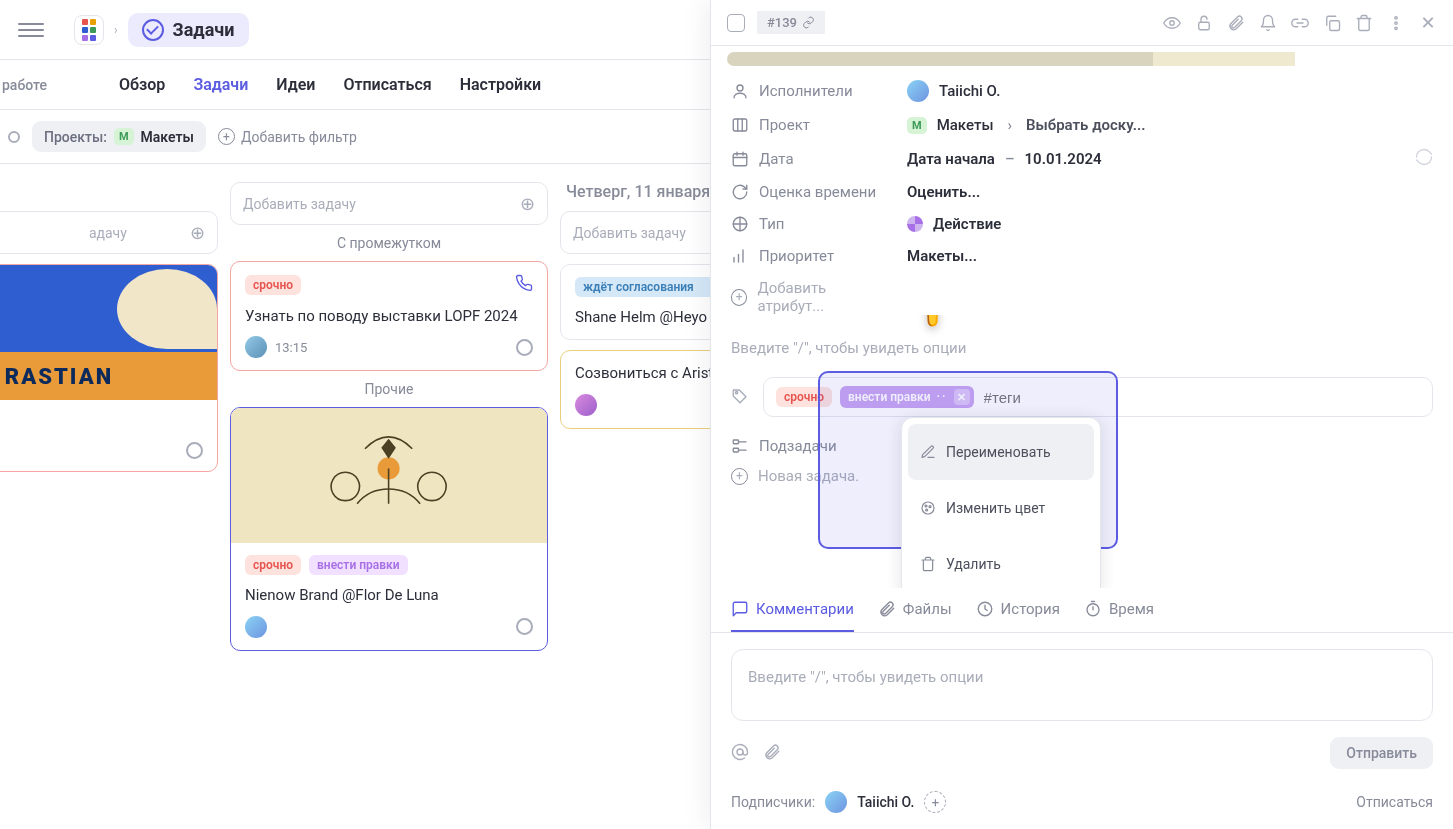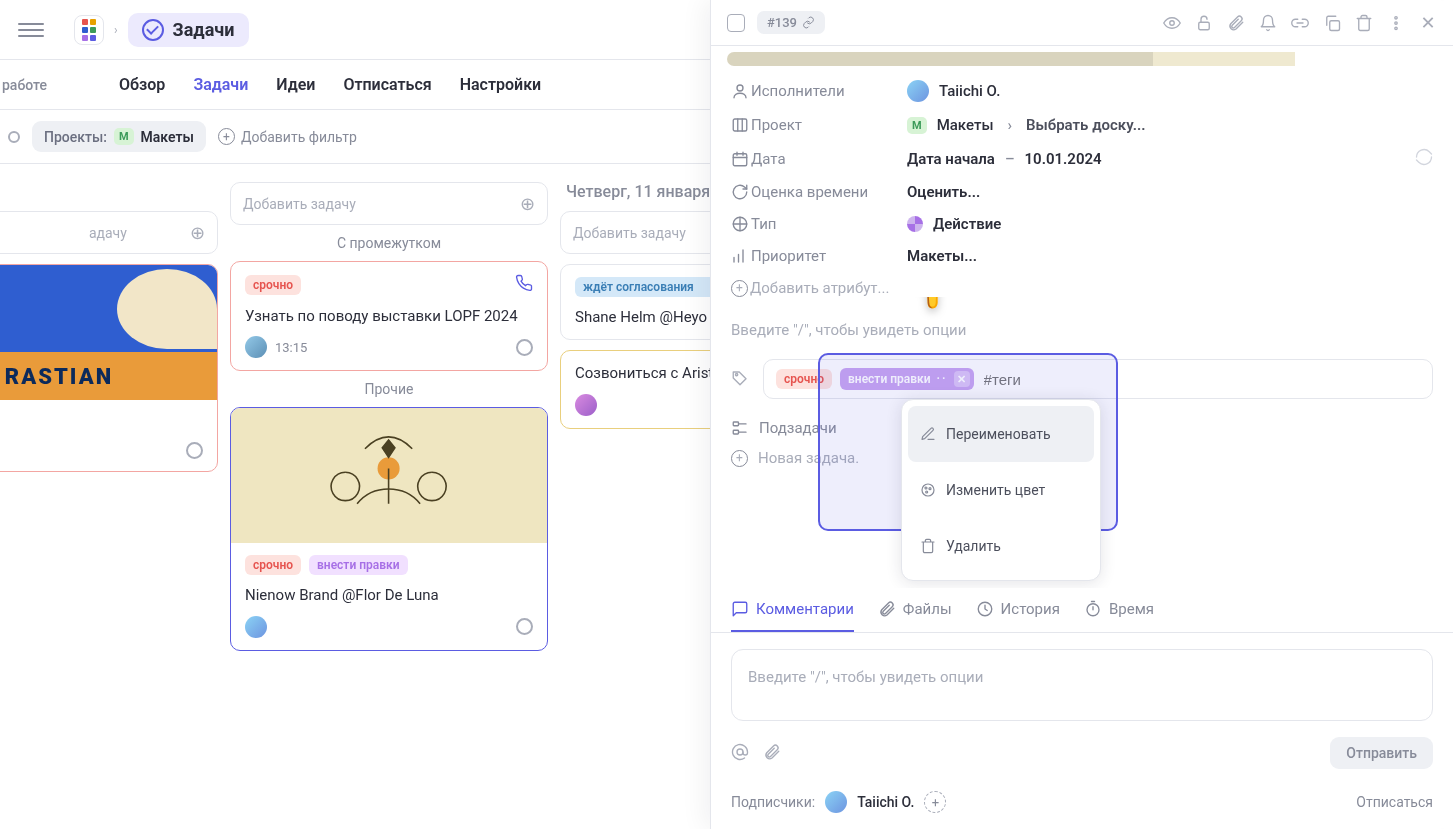--- a/index.html
+++ b/index.html
@@ -90,28 +90,28 @@
   .cover.poster .banner{position:absolute;bottom:0;left:0;right:0;height:48px;background:#e99b3a;display:flex;align-items:center;justify-content:center;font-weight:900;font-size:22px;letter-spacing:2px;color:#0c2a5b}
   .cover.poster .bird{position:absolute;right:0;top:4px;width:100px;height:80px;background:#f2e6c8;border-radius:50% 50% 0 50%}
   
   .cover.flor{background:#efe6c1;color:#4a4022}
   .cover.flor svg{width:70%;height:70%}
   
   .panel{position:absolute;top:0;right:0;bottom:0;width:743px;background:#fff;border-left:1px solid var(--gray-200);box-shadow:-6px 0 24px rgba(20,22,40,.06);display:flex;flex-direction:column}
   .panel-top{display:flex;align-items:center;justify-content:space-between;height:46px;padding:0 16px;border-bottom:1px solid var(--gray-200)}
   .top-left{display:flex;align-items:center;gap:12px}
   .top-icon{width:18px;height:18px;border:1.6px solid var(--gray-400);border-radius:4px}
-  .task-id{display:flex;align-items:center;gap:5px;background:var(--gray-100);border-radius:7px;padding:4px 10px;color:var(--gray-500);font-weight:500;font-size:13px}
+  .task-id{display:flex;align-items:center;gap:5px;background:var(--gray-100);border-radius:0;padding:4px 10px;color:var(--gray-500);font-weight:500;font-size:13px}
   .top-right{display:flex;align-items:center;gap:14px;color:var(--gray-400)}
   .top-right .ic{width:18px;height:18px;display:flex;align-items:center;justify-content:center;cursor:pointer}
   .close-x{font-size:18px}
   .panel-cover{height:14px;margin:6px 16px 14px;border-radius:8px;background:linear-gradient(90deg,#d9d4be 0%,#d9d4be 60%,#efe9d0 60%,#efe9d0 80%, #fff 80%)}
   .attrs{display:flex;flex-direction:column;gap:14px;padding:0 20px}
   .attr{display:flex;align-items:center;gap:16px}
-  .attr .lab{display:flex;align-items:center;gap:2px;width:160px;color:var(--gray-500);font-size:15px}
+  .attr .lab{display:flex;align-items:center;gap:10px;width:160px;color:var(--gray-500);font-size:15px}
   .attr .lab .ic{width:18px;height:18px;color:var(--gray-500)}
   .attr .val{display:flex;align-items:center;gap:10px;font-size:15px;color:var(--text);font-weight:500}
   .attr .val.muted{color:var(--gray-700)}
   .attr .val .sep{color:var(--gray-500)}
   .link-chev{color:var(--gray-500);padding:0 4px}
   .type-chip{display:flex;align-items:center;gap:7px}
   .type-chip .dot{width:16px;height:16px;border-radius:50%;background:repeating-conic-gradient(var(--purple) 0 25%, #cdb4ee 0 50%)}
   .add-attr{color:var(--gray-400);display:flex;align-items:center;gap:10px}
   .panel-body{padding:24px 20px 0;flex:1;display:flex;flex-direction:column;gap:20px;overflow:hidden;position:relative}
   .editor-hint{color:var(--gray-400);font-size:15px}

